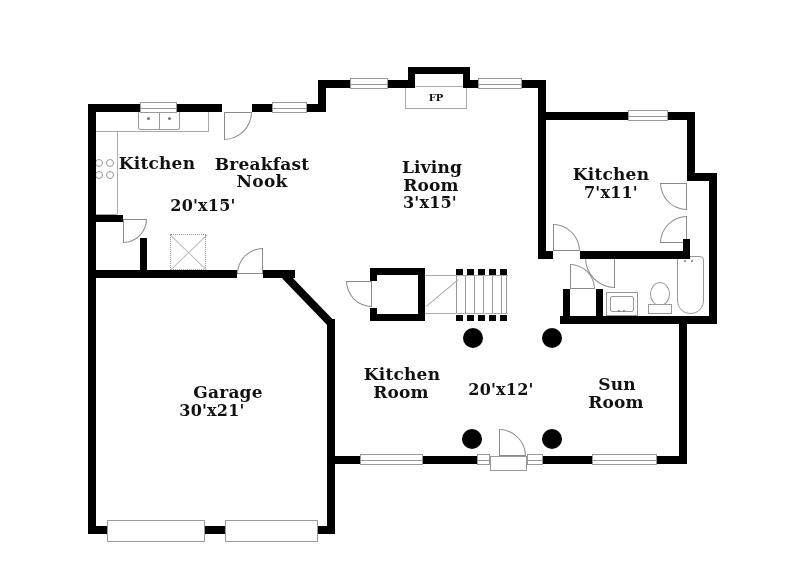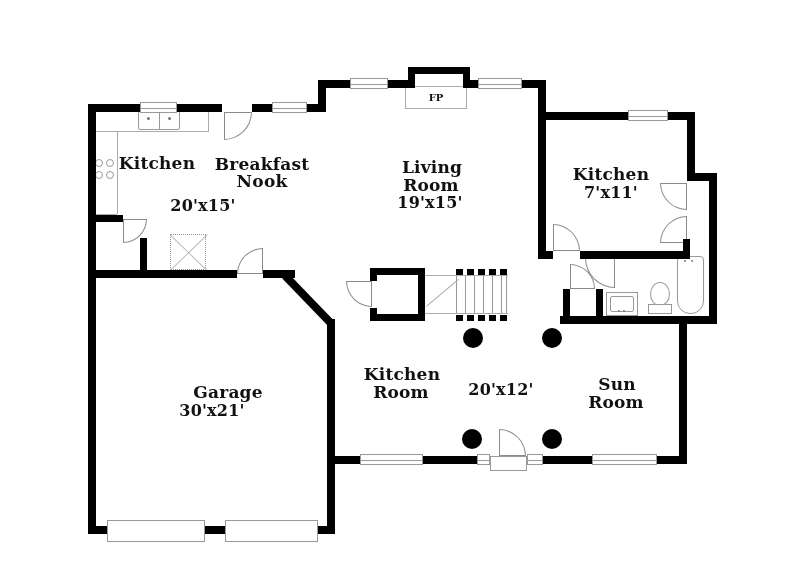--- a/index.html
+++ b/index.html
@@ -168,21 +168,21 @@
 
   <div class="gdoor" style="left:107px;top:484px;width:98px;height:22px"></div>
   <div class="gdoor" style="left:225px;top:484px;width:93px;height:22px"></div>
 
   <div class="lbl" style="left:157px;top:127px">Kitchen</div>
   <div class="lbl" style="left:262px;top:128px">Breakfast</div>
   <div class="lbl" style="left:262px;top:145px">Nook</div>
   <div class="lbl dims" style="left:203px;top:169px">20'x15'</div>
   <div class="lbl" style="left:432px;top:131px">Living</div>
   <div class="lbl" style="left:431px;top:149px">Room</div>
-  <div class="lbl dims" style="left:430px;top:166px">19'x15'</div>
+  <div class="lbl dims" style="left:430px;top:166px">3'x15'</div>
   <div class="lbl" style="left:611px;top:138px">Kitchen</div>
   <div class="lbl dims" style="left:611px;top:156px">7'x11'</div>
   <div class="lbl" style="left:228px;top:356px">Garage</div>
   <div class="lbl dims" style="left:212px;top:374px">30'x21'</div>
   <div class="lbl" style="left:402px;top:338px">Kitchen</div>
   <div class="lbl" style="left:401px;top:356px">Room</div>
   <div class="lbl dims" style="left:501px;top:353px">20'x12'</div>
   <div class="lbl" style="left:617px;top:348px">Sun</div>
   <div class="lbl" style="left:616px;top:366px">Room</div>
 

